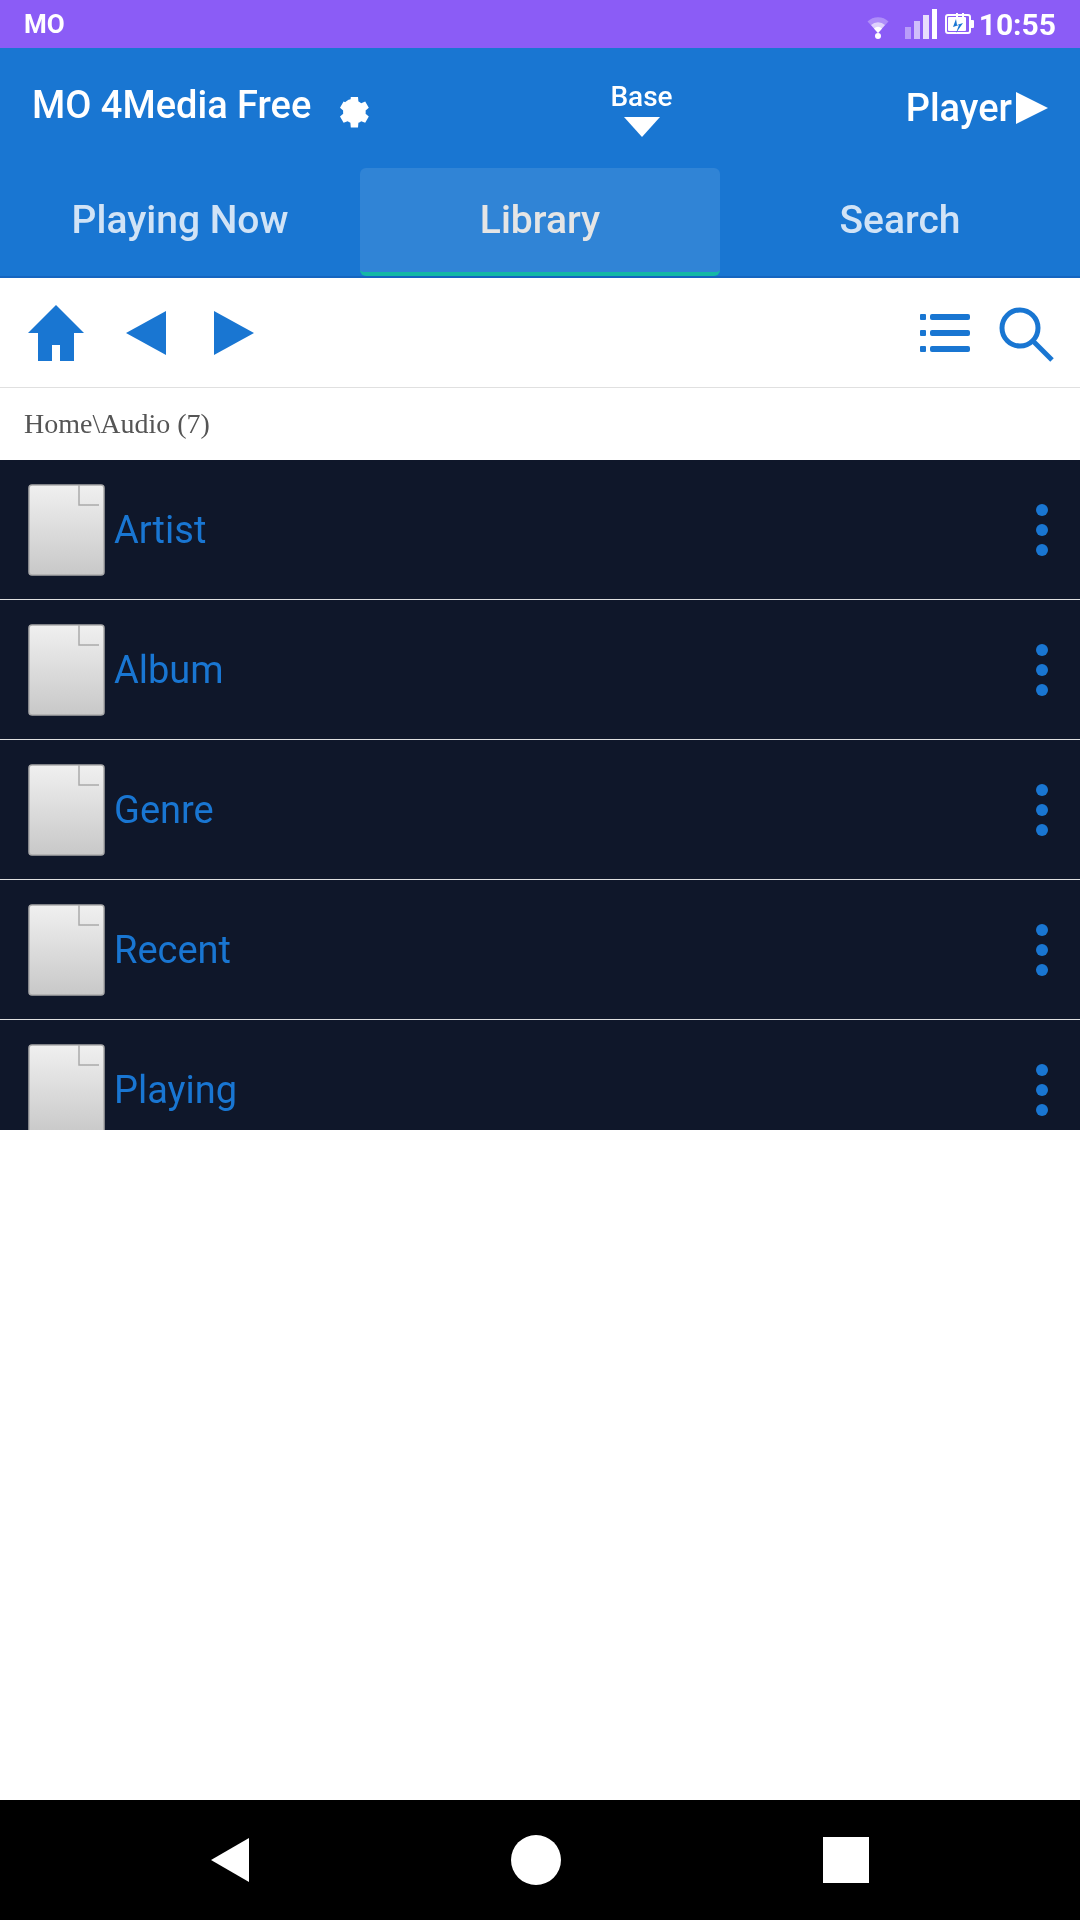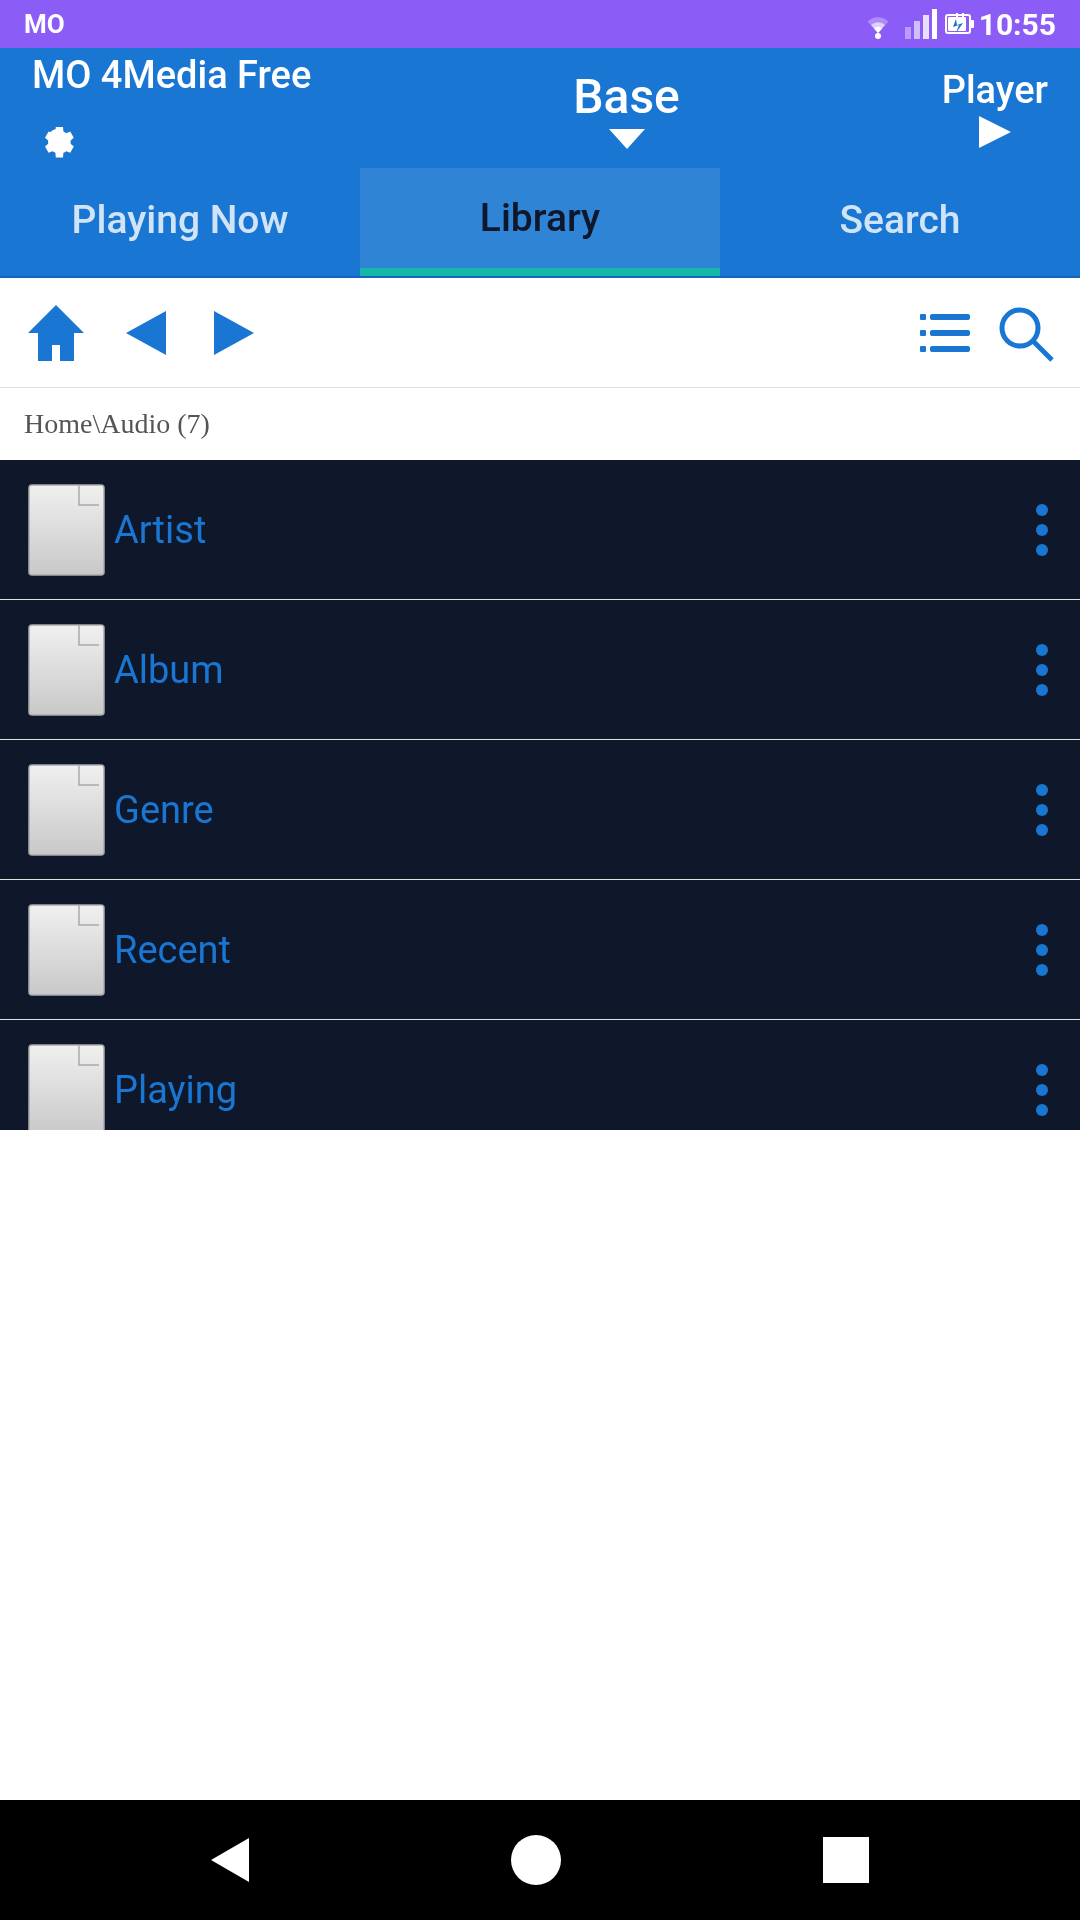--- a/index.html
+++ b/index.html
@@ -60,21 +60,21 @@
 
     .app-bar-center {
       display: flex;
       flex-direction: column;
       align-items: center;
       gap: 4px;
     }
 
     .app-bar-right {
       display: flex;
-      flex-direction: column;
+      flex-direction: row;
       align-items: center;
       gap: 4px;
     }
 
     
     .tab-bar {
       background: #1976D2;
       height: 110px;
       display: flex;
       align-items: stretch;
@@ -88,23 +88,24 @@
       justify-content: center;
       color: rgba(255,255,255,0.8);
       font-size: 39px;
       font-weight: 500;
       cursor: pointer;
       border-bottom: 4px solid transparent;
       transition: all 0.2s;
     }
 
     .tab.active {
-      color: #0f172a;
-      border-bottom: 8px solid #14b8a6;
+      color: #e5e5e5;
+      border-bottom: 4px solid #14b8a6;
       background: rgba(255,255,255,0.1);
+      border-radius: 6px;
     }
 
     
     .nav-row {
       height: 110px;
       display: flex;
       align-items: center;
       justify-content: space-between;
       padding: 0 24px;
       background: #fff;
@@ -252,30 +253,30 @@
         <line x1="18" y1="4" x2="18" y2="8" stroke="white" stroke-width="2"></line>
 
         <path d="M11 10 L8 18 L14 16 L11 24 L18 14 L12 16 Z" fill="#1976D2"></path>
       </svg>
     </div>
     <div>10:55</div>
   </div>
 </div>
 
 <div class="app-bar">
-  <div style="display:flex;flex-direction:column;align-items:flex-start;gap:16px;text-align:center;">
+  <div style="display:flex;flex-direction:row;align-items:flex-start;gap:16px;text-align:center;">
     <div style="font-size:38px;font-weight:500;color:white;">MO 4Media Free</div>
     <svg width="50" height="50" viewBox="0 0 50 50" fill="white">
       <path d="M25 16a9 9 0 100 18 9 9 0 000-18zm0 14a5 5 0 110-10 5 5 0 010 10z"></path>
       <path d="M38.6 27.6l3.2-2.8-3.6-6.2-4 1.6a13 13 0 00-2.8-1.6L31 14h-7.2l-.4 4.6a13 13 0 00-2.8 1.6l-4-1.6-3.6 6.2 3.2 2.8a13.4 13.4 0 000 3.2l-3.2 2.8 3.6 6.2 4-1.6c.9.6 1.8 1.2 2.8 1.6l.4 4.6H31l.4-4.6a13 13 0 002.8-1.6l4 1.6 3.6-6.2-3.2-2.8a13.4 13.4 0 000-3.2z"></path>
     </svg>
   </div>
 
   <div class="app-bar-center">
-    <div style="color:white;font-size:48px;font-weight:500;">Base</div>
+    <div style="color:white;font-size:28px;font-weight:500;">Base</div>
     <svg width="36" height="20" viewBox="0 0 36 20" fill="white">
       <polygon points="0,0 36,0 18,20"></polygon>
     </svg>
   </div>
 
   <div class="app-bar-right">
     <div style="color:white;font-size:38px;font-weight:500;">Player</div>
     <svg width="32" height="32" viewBox="0 0 32 32" fill="white">
       <polygon points="0,0 32,16 0,32"></polygon>
     </svg>

